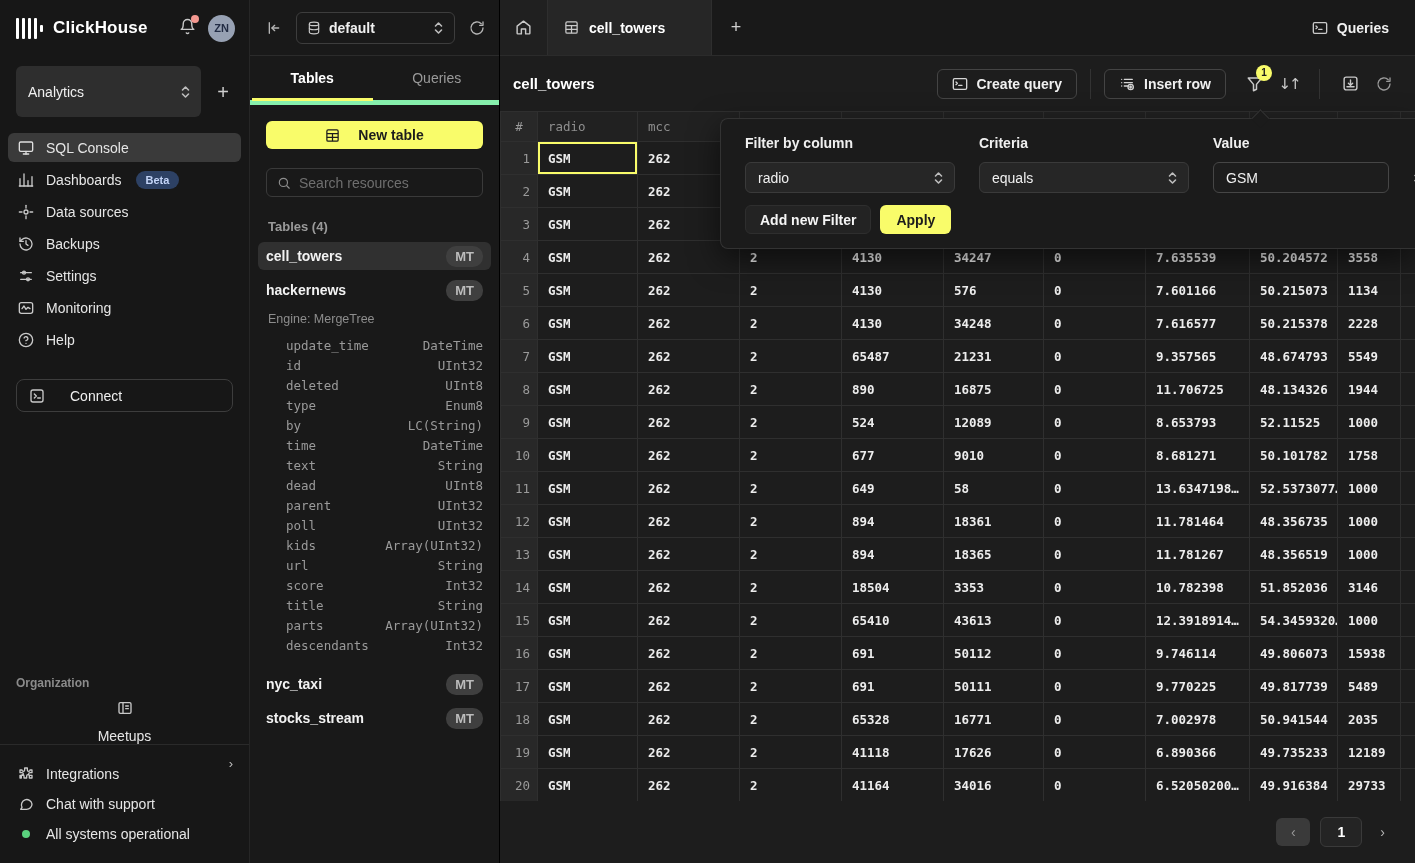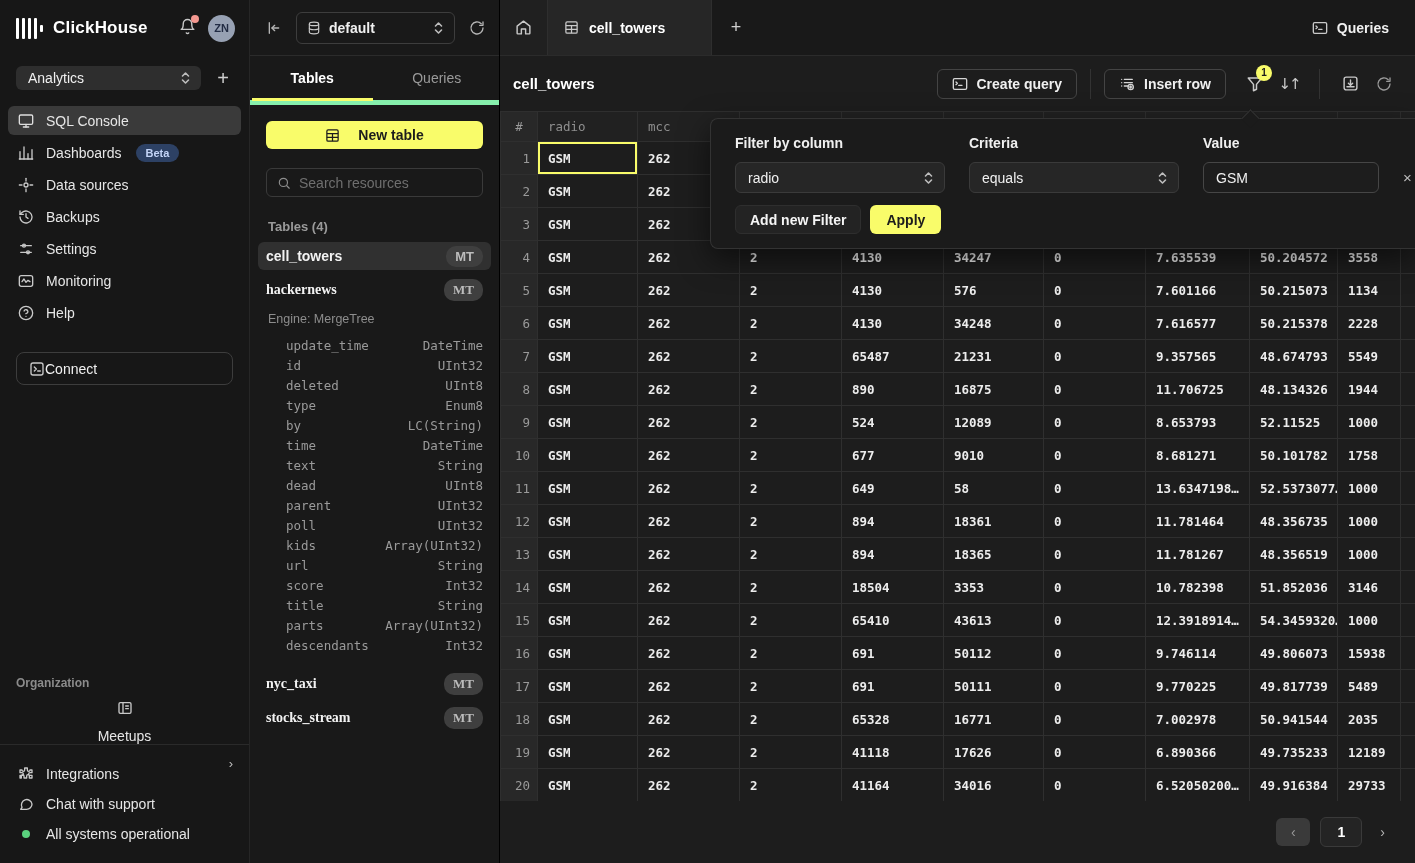--- a/index.html
+++ b/index.html
@@ -13,33 +13,33 @@
   .sb-head { display:flex; align-items:center; height:56px; padding:0 14px 0 16px; }
   .logo-bars { display:flex; align-items:center; gap:3px; margin-right:10px; }
   .logo-bars span { width:3px; height:21px; background:#fff; border-radius:1px; }
   .logo-bars span:last-child { height:7px; }
   .brand-name { font-size:17px; font-weight:700; color:#fff; letter-spacing:.2px; flex:1; }
   .bell-wrap { position:relative; margin-right:12px; cursor:pointer; }
   .bell-dot { position:absolute; top:-3px; right:-3px; width:8px; height:8px; border-radius:50%; background:#f49890; }
   .avatar { width:27px; height:27px; border-radius:50%; background:#97a1b3; color:#222c44;
     font-size:11px; font-weight:700; display:flex; align-items:center; justify-content:center; }
   .sb-select-row { display:flex; align-items:center; margin:10px 16px 0 16px; gap:12px; }
-  .sb-select { flex:1; height:24px; background:#2e2e2e; border-radius:6px; display:flex; align-items:center;
+  .sb-select { flex:1; height:51px; background:#2e2e2e; border-radius:6px; display:flex; align-items:center;
     padding:0 10px 0 12px; font-size:14px; color:#f0f0f0; cursor:pointer; }
   .sb-select .grow { flex:1; }
   .plus-glyph { font-size:20px; color:#cfcfcf; cursor:pointer; line-height:1; padding:0 4px; }
   .nav { margin:16px 8px 0 8px; }
   .nav-item { display:flex; align-items:center; gap:12px; height:29px; padding:0 10px; margin:0 0 3px 0;
     border-radius:6px; font-size:14px; color:#e6e6e6; cursor:pointer; }
   .nav-item.active { background:#3a3a3a; }
   .nav-item svg { flex:0 0 auto; }
   .badge-beta { background:#2d4164; color:#c3d4f7; font-size:11px; font-weight:600; border-radius:10px;
     padding:3px 10px; margin-left:2px; }
   .connect-btn { margin:22px 16px 0 16px; height:33px; border:1px solid #3d3d3d; border-radius:8px;
-    display:flex; align-items:center; gap:0; padding:0 12px; font-size:14px; color:#f0f0f0; cursor:pointer; }
+    display:flex; align-items:center; gap:25px; padding:0 12px; font-size:14px; color:#f0f0f0; cursor:pointer; }
   .sb-spacer { flex:1; }
   .sb-section-label { font-size:12px; color:#8b8b8b; font-weight:600; margin:0 16px 10px 16px; }
   .sb-divider { border-top:1px solid #2a2a2a; margin:14px 0 14px 0; }
   .sb-footer-item { display:flex; align-items:center; gap:12px; height:30px; padding:0 18px; font-size:14px; color:#e6e6e6; cursor:pointer; }
   .green-dot { width:8px; height:8px; border-radius:50%; background:#5ad27e; margin:0 4px; }
   .chev-right { margin-left:auto; color:#bdbdbd; font-size:13px; }
   .icon { color:#c9c9c9; display:inline-flex; }
 
   
   .explorer { width:250px; min-width:250px; background:#191919; border-right:1px solid #000;
@@ -64,21 +64,21 @@
   .search-box input::placeholder { color:#6f6f6f; }
   .ex-section-label { margin:22px 0 8px 2px; font-size:13px; font-weight:600; color:#9a9a9a; }
   .tbl-item { height:28px; display:flex; align-items:center; justify-content:space-between; padding:0 8px;
     border-radius:6px; font-size:14px; font-weight:600; color:#f2f2f2; cursor:pointer; margin:0 -8px; }
   .tbl-item.selected { background:#303030; }
   .badge-mt { background:#3f3f3f; color:#bcbcbc; font-size:13px; font-weight:600; border-radius:10px; padding:3px 9px; }
   .engine-label { font-size:12.5px; color:#8d8d8d; margin:8px 0 10px 2px; }
   .schema-list { margin:2px 0 14px 20px; }
   .schema-row { display:flex; justify-content:space-between; font-family:"DejaVu Sans Mono", monospace;
     font-size:12.5px; color:#9a9a9a; line-height:20px; }
-  .tbl-item.plain { margin-top:6px;font-family:Liberation Serif, serif; }
+  .tbl-item.plain { margin-top:6px; }
 
   
   .main { flex:1; display:flex; flex-direction:column; position:relative; background:#1d1d1d; }
   .tabbar { height:56px; background:#191919; border-bottom:1px solid #2b2b2b; display:flex; align-items:stretch; }
   .tab-home { width:48px; background:#202020; border-right:1px solid #2e2e2e; display:flex; align-items:center;
     justify-content:center; cursor:pointer; }
   .tab-active { width:164px; background:#262626; display:flex; align-items:center; gap:10px; padding:0 16px;
     font-size:14px; font-weight:600; color:#fff; border-right:1px solid #2e2e2e; cursor:pointer; }
   .tab-plus { width:48px; display:flex; align-items:center; justify-content:center; color:#cfcfcf; font-size:18px; cursor:pointer; }
   .tabbar-spacer { flex:1; }
@@ -110,21 +110,21 @@
 
   .grid-footer { height:62px; display:flex; align-items:center; justify-content:flex-end; gap:10px; padding:0 22px;
     background:#1d1d1d; }
   .pg-prev { width:34px; height:28px; background:#3a3a3a; border-radius:6px; color:#9a9a9a; display:flex;
     align-items:center; justify-content:center; font-size:14px; cursor:pointer; }
   .pg-page { width:42px; height:30px; background:#242424; border:1px solid #3a3a3a; border-radius:6px; color:#fff;
     font-size:14px; font-weight:600; display:flex; align-items:center; justify-content:center; }
   .pg-next { color:#b5b5b5; font-size:14px; padding:0 8px; cursor:pointer; }
 
   
-  .popover { position:absolute; left:210px; right:0; top:118px; height:131px; background:#1b1b1b;
+  .popover { position:absolute; left:220px; right:0; top:118px; height:131px; background:#1b1b1b;
     border:1px solid #333; border-right:none; border-radius:8px 0 0 8px; box-shadow:0 10px 30px rgba(0,0,0,.55);
     z-index:5; padding:16px 20px 0 24px; }
   .pop-arrow { position:absolute; top:-7px; left:533px; width:13px; height:13px; background:#1b1b1b;
     border-left:1px solid #333; border-top:1px solid #333; transform:rotate(45deg); }
   .pop-grid { display:flex; gap:24px; }
   .pop-col label { display:block; font-size:14px; font-weight:600; color:#f0f0f0; margin-bottom:11px; }
   .pop-select { width:210px; height:31px; background:#262626; border:1px solid #3a3a3a; border-radius:6px;
     display:flex; align-items:center; padding:0 10px 0 12px; font-size:14px; color:#f0f0f0; cursor:pointer; }
   .pop-select .grow { flex:1; }
   .pop-input { width:176px; height:31px; background:#1d1d1d; border:1px solid #464646; border-radius:6px;

